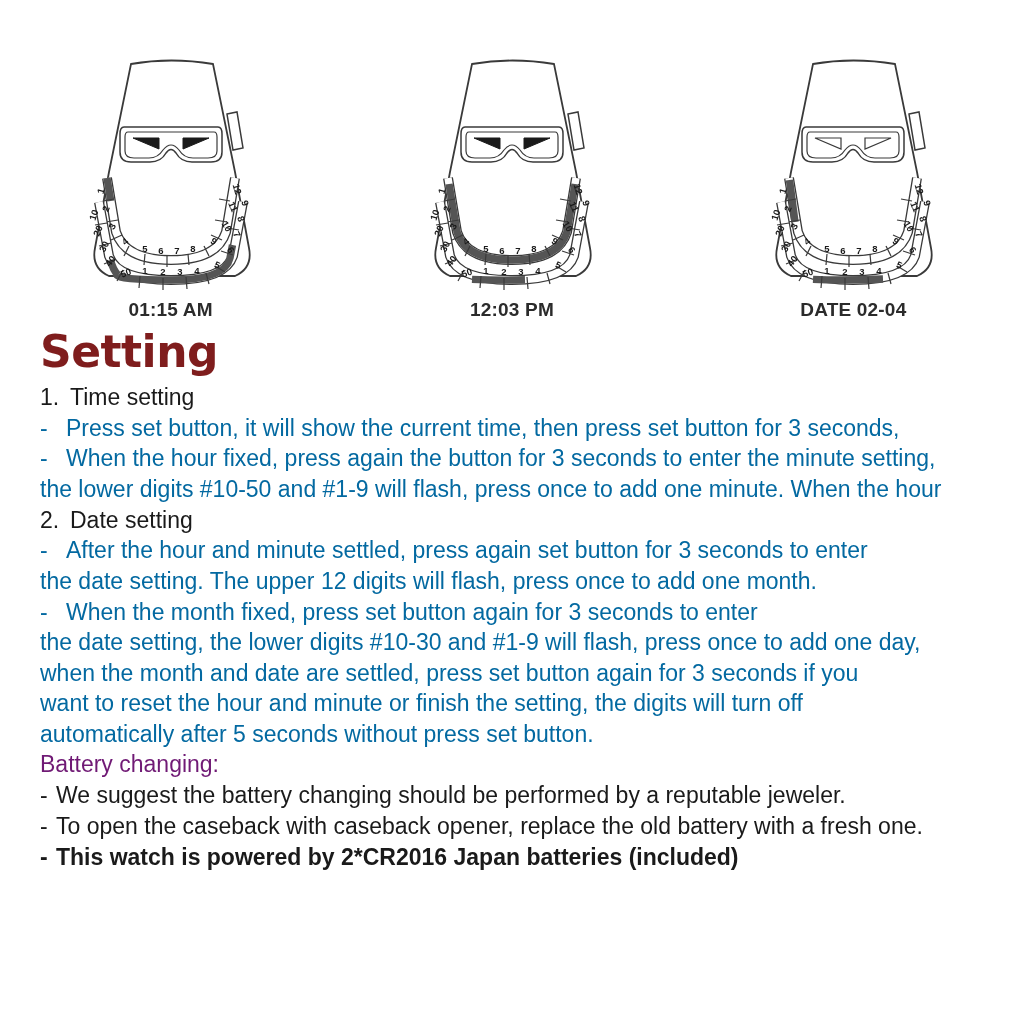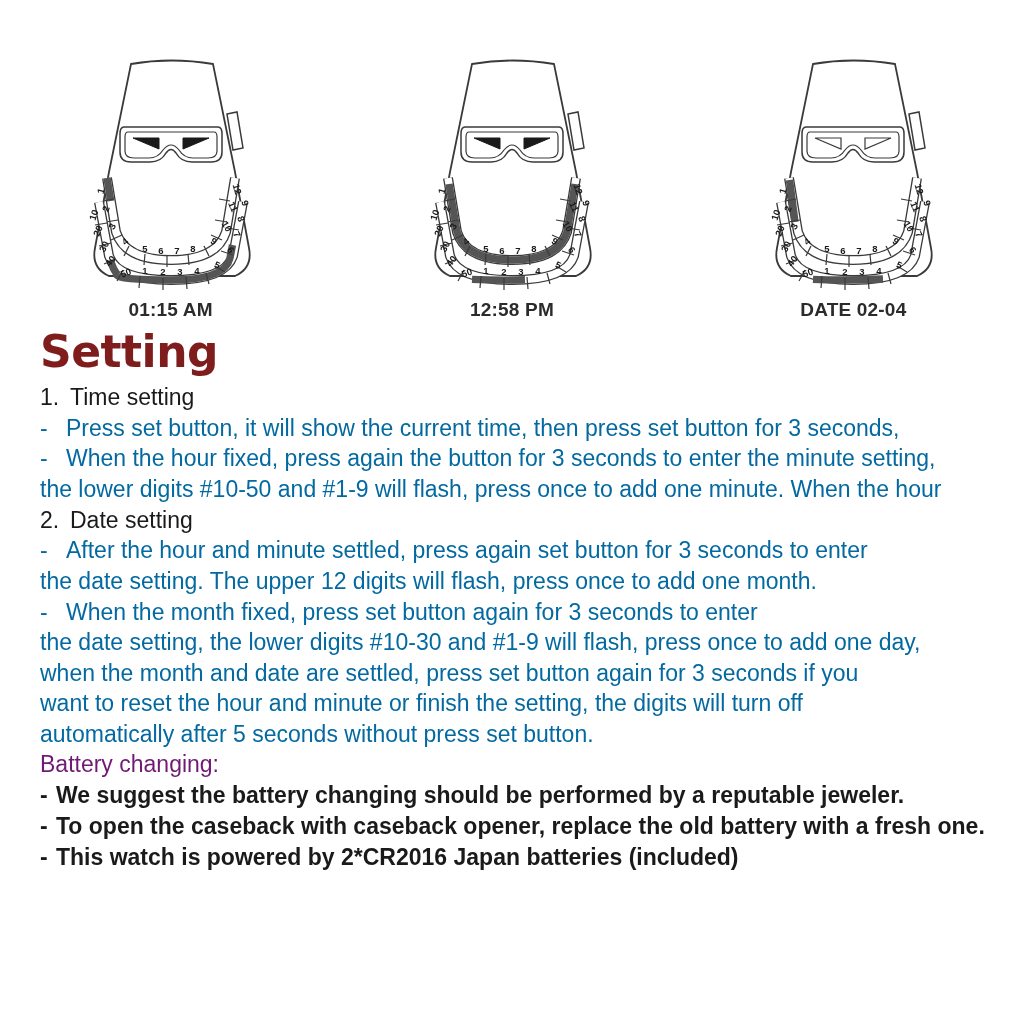--- a/index.html
+++ b/index.html
@@ -92,21 +92,20 @@
     font-size: 23px;
     line-height: 1.34;
     margin: 0;
     color: #701a75;
   }
   .bullet-tight {
     font-size: 23px;
     line-height: 1.34;
     margin: 0;
     color: #1a1a1a;
-    font-weight: bold;
   }
   .bullet-tight .dash {
     display: inline-block;
     width: 16px;
   }
   .bold-line {
     font-weight: 700;
   }
 </style>
 </head>
@@ -297,21 +296,21 @@
           <text x="142" y="223" text-anchor="middle">2</text>
           <text x="159" y="223" text-anchor="middle">3</text>
           <text x="176" y="222" text-anchor="middle">4</text>
           <text x="195" y="216" transform="rotate(24 195 216)" text-anchor="middle">5</text>
           <text x="207" y="200" transform="rotate(55 207 200)" text-anchor="middle">6</text>
           <text x="213" y="184" transform="rotate(64 213 184)" text-anchor="middle">7</text>
           <text x="217" y="168" transform="rotate(70 217 168)" text-anchor="middle">8</text>
           <text x="221" y="152" transform="rotate(74 221 152)" text-anchor="middle">9</text>
         </g>
       </svg>
-      <div class="watch-caption">12:58 PM</div>
+      <div class="watch-caption">12:03 PM</div>
     </div>
 
     <div class="watch-fig">
       <svg class="watch-svg" width="300" height="245" viewBox="0 0 300 245">
         <g fill="none" stroke="#3a3a3a" stroke-width="1.6">
           <path d="M110 12 Q150 5 192 12 L214 120 L228 196 Q232 216 214 224 L88 224 Q70 216 74 196 L88 120 Z" fill="#ffffff" stroke="#3a3a3a" stroke-width="1.8"></path>
           <path d="M206 62 L216 60 L222 96 L212 98 Z" fill="#ffffff" stroke="#3a3a3a" stroke-width="1.5"></path>
           <path d="M103 75 Q99 75 99 82 L99 100 Q99 110 110 110 L129 110 Q140 110 145 101
                    Q150 94 155 101 Q160 110 171 110 L190 110 Q201 110 201 100 L201 82
                    Q201 75 197 75 Z" fill="#ffffff" stroke="#3a3a3a" stroke-width="1.5"></path>

